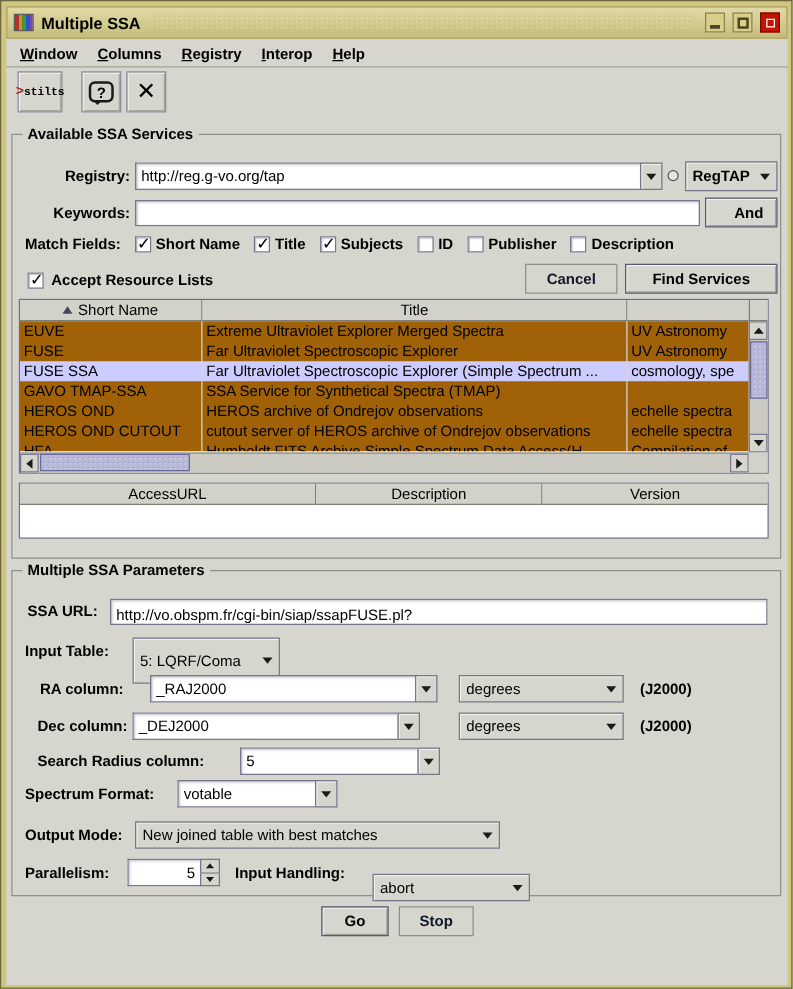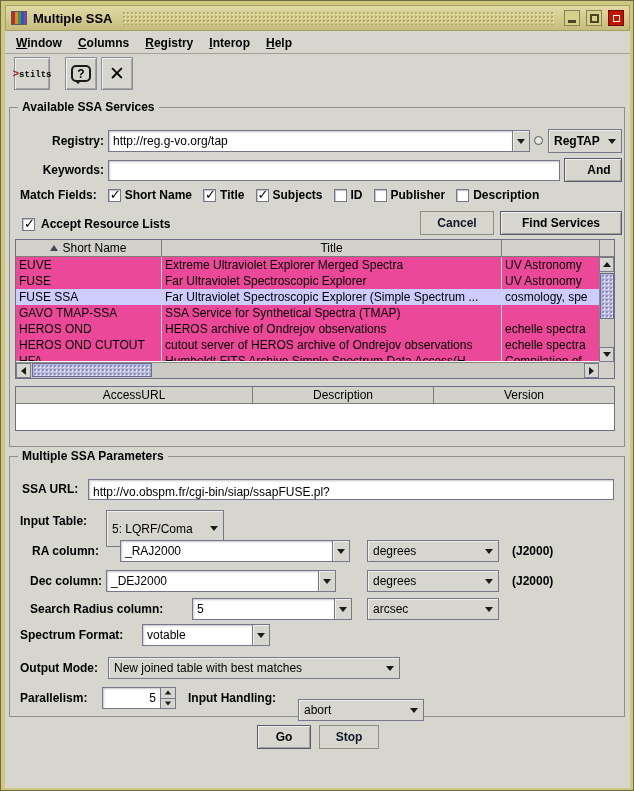--- a/index.html
+++ b/index.html
@@ -44,21 +44,21 @@
 .btn.disabled{color:#0f172a;border-color:#8e8e84;box-shadow:none;}
 .cb{width:13px;height:13px;background:#fff;border:1px solid #77778c;box-shadow:inset 1px 1px 1px rgba(90,90,110,.4);position:relative;flex:0 0 auto;}
 .cb.checked::after{content:"✓";position:absolute;left:1px;top:-3px;font-size:13px;font-weight:bold;color:#000;}
 .cb-item{display:flex;align-items:center;gap:4px;}
 .cb-lbl{font-weight:bold;white-space:nowrap;}
 .circle{width:9px;height:9px;border-radius:50%;border:1px solid #55555f;background:#e6e6de;}
 .scrollpane{position:absolute;background:#fff;border:1px solid #6e6e84;}
 .hrow{position:absolute;display:grid;}
 .th{background:#d2d2ca;border-right:1px solid #7e7e76;border-bottom:1px solid #7e7e76;display:flex;align-items:center;justify-content:center;height:17px;gap:4px;overflow:hidden;white-space:nowrap;font-size:12px;}
 .th:last-child{border-right:none;}
-.tbody{position:absolute;overflow:hidden;background:#ec4899;}
+.tbody{position:absolute;overflow:hidden;background:#a16207;}
 .trow{display:grid;height:16px;}
 .trow.sel{background:var(--c-selection,#ccccff);}
 .tcell{font-size:12px;line-height:16px;padding:0 3px;border-right:1px solid #d6d6d6;white-space:nowrap;overflow:hidden;}
 .tcell:last-child{border-right:none;}
 .results-body .trow,.results-head{grid-template-columns:146px 340px 1fr;}
 .detail-body .trow,.detail-head{grid-template-columns:237px 181px 1fr;}
 .detail-body .trow .tcell:first-child{color:var(--c-link,#2222bb);}
 .sort-asc{width:0;height:0;border-left:4px solid transparent;border-right:4px solid transparent;border-bottom:6px solid #44445c;}
 .vscroll{position:absolute;right:0;top:17px;bottom:16px;width:15px;background:#cbcbc3;border-left:1px solid #8a8a80;}
 .hscroll{position:absolute;left:0;right:15px;bottom:0;height:16px;background:#cbcbc3;border-top:1px solid #8a8a80;}
@@ -308,26 +308,20 @@
     </div>
     <div class="abs lbl" style="left:502px;top:113px;height:22px;line-height:22px;">(J2000)</div>
 
     <div class="abs lbl" style="left:20px;top:141px;height:22px;line-height:22px;">Search Radius column:</div>
     <div class="combo abs" style="left:182px;top:141px;width:160px;height:22px;">
       <span class="combo-field">5</span>
       <span class="arrow-btn">
           <span class="tri-down"></span>
         </span>
     </div>
-    <div class="drop abs" style="left:357px;top:141px;width:132px;height:22px;">
-      <span>arcsec</span>
-      <span class="arrow-btn">
-          <span class="tri-down"></span>
-        </span>
-    </div>
 
     <div class="abs lbl" style="left:10px;top:167px;height:22px;line-height:22px;">Spectrum Format:</div>
     <div class="combo abs" style="left:132px;top:167px;width:128px;height:22px;">
       <span class="combo-field">votable</span>
       <span class="arrow-btn">
           <span class="tri-down"></span>
         </span>
     </div>
 
     <div class="abs lbl" style="left:10px;top:200px;height:22px;line-height:22px;">Output Mode:</div>

